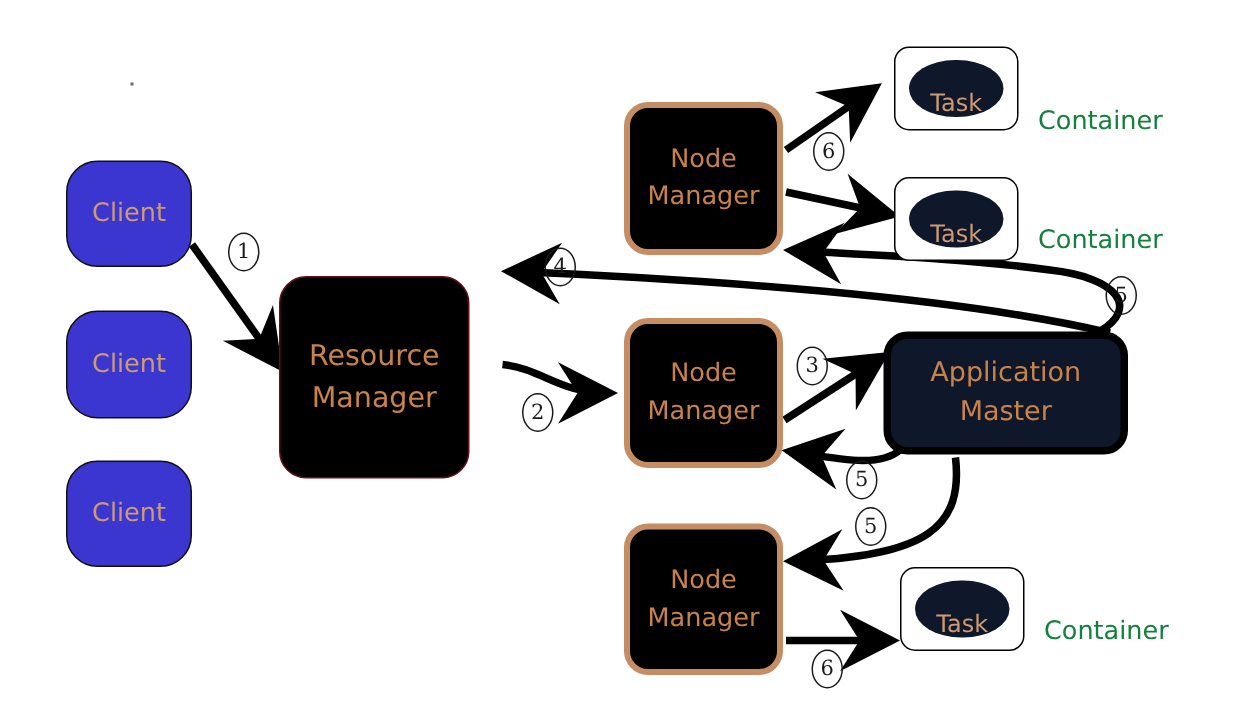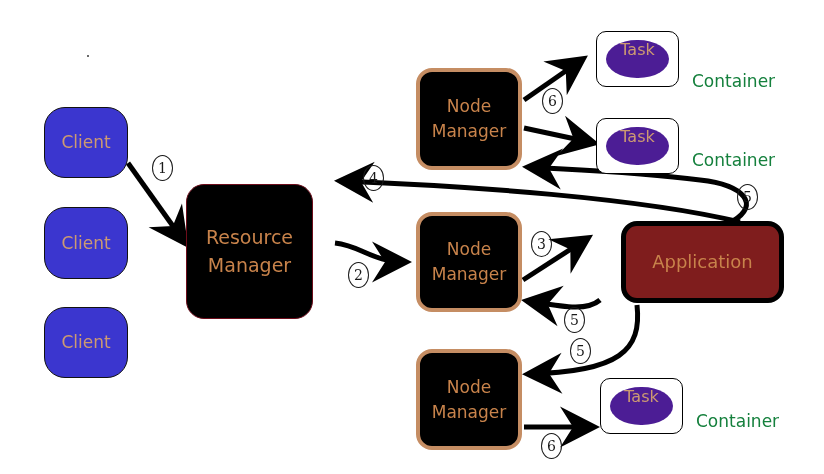--- a/index.html
+++ b/index.html
@@ -58,46 +58,45 @@
   
   .nm {
     background: #000000;
     border: 4px solid #c58d63;
     border-radius: 16px;
     color: #c8834b;
     font-size: 17px;
   }
   
   .am {
-    background: #7f1d1d;
+    background: #0f172a;
     border: 5px solid #000000;
     border-radius: 16px;
     color: #c8834b;
     font-size: 18px;
-    margin-left: 32px;
   }
   
   .container-box {
     position: absolute;
     box-sizing: border-box;
     background: #ffffff;
     border: 1.2px solid #000000;
     border-radius: 10px;
     display: flex;
     align-items: center;
     justify-content: center;
     z-index: 5;
   }
   .task-ellipse {
     width: 78%;
     height: 72%;
-    background: #4c1d95;
+    background: #0f172a;
     border-radius: 50%;
     display: flex;
-    align-items: flex-start;
+    align-items: flex-end;
     justify-content: center;
     color: #cd9a72;
     font-size: 16px;
   }
   .container-label {
     position: absolute;
     color: #15803d;
     font-size: 17px;
     white-space: nowrap;
     z-index: 5;
@@ -188,20 +187,21 @@
     <span class="ln">Manager</span>
   </div>
 
   <div class="node nm" style="left:416px; top:349px; width:106px; height:101px;">
     <span class="ln">Node</span>
     <span class="ln">Manager</span>
   </div>
 
   <div class="node am" style="left:589px; top:221px; width:163px; height:82px;">
     <span class="ln">Application</span>
+    <span class="ln">Master</span>
   </div>
 
   <div class="container-box" style="left:596px; top:31px; width:83px; height:56px;">
     <div class="task-ellipse">
       <span>Task</span>
     </div>
   </div>
   <div class="container-label" style="left:692px; top:71px;">Container</div>
 
   <div class="container-box" style="left:596px; top:118px; width:83px; height:56px;">

